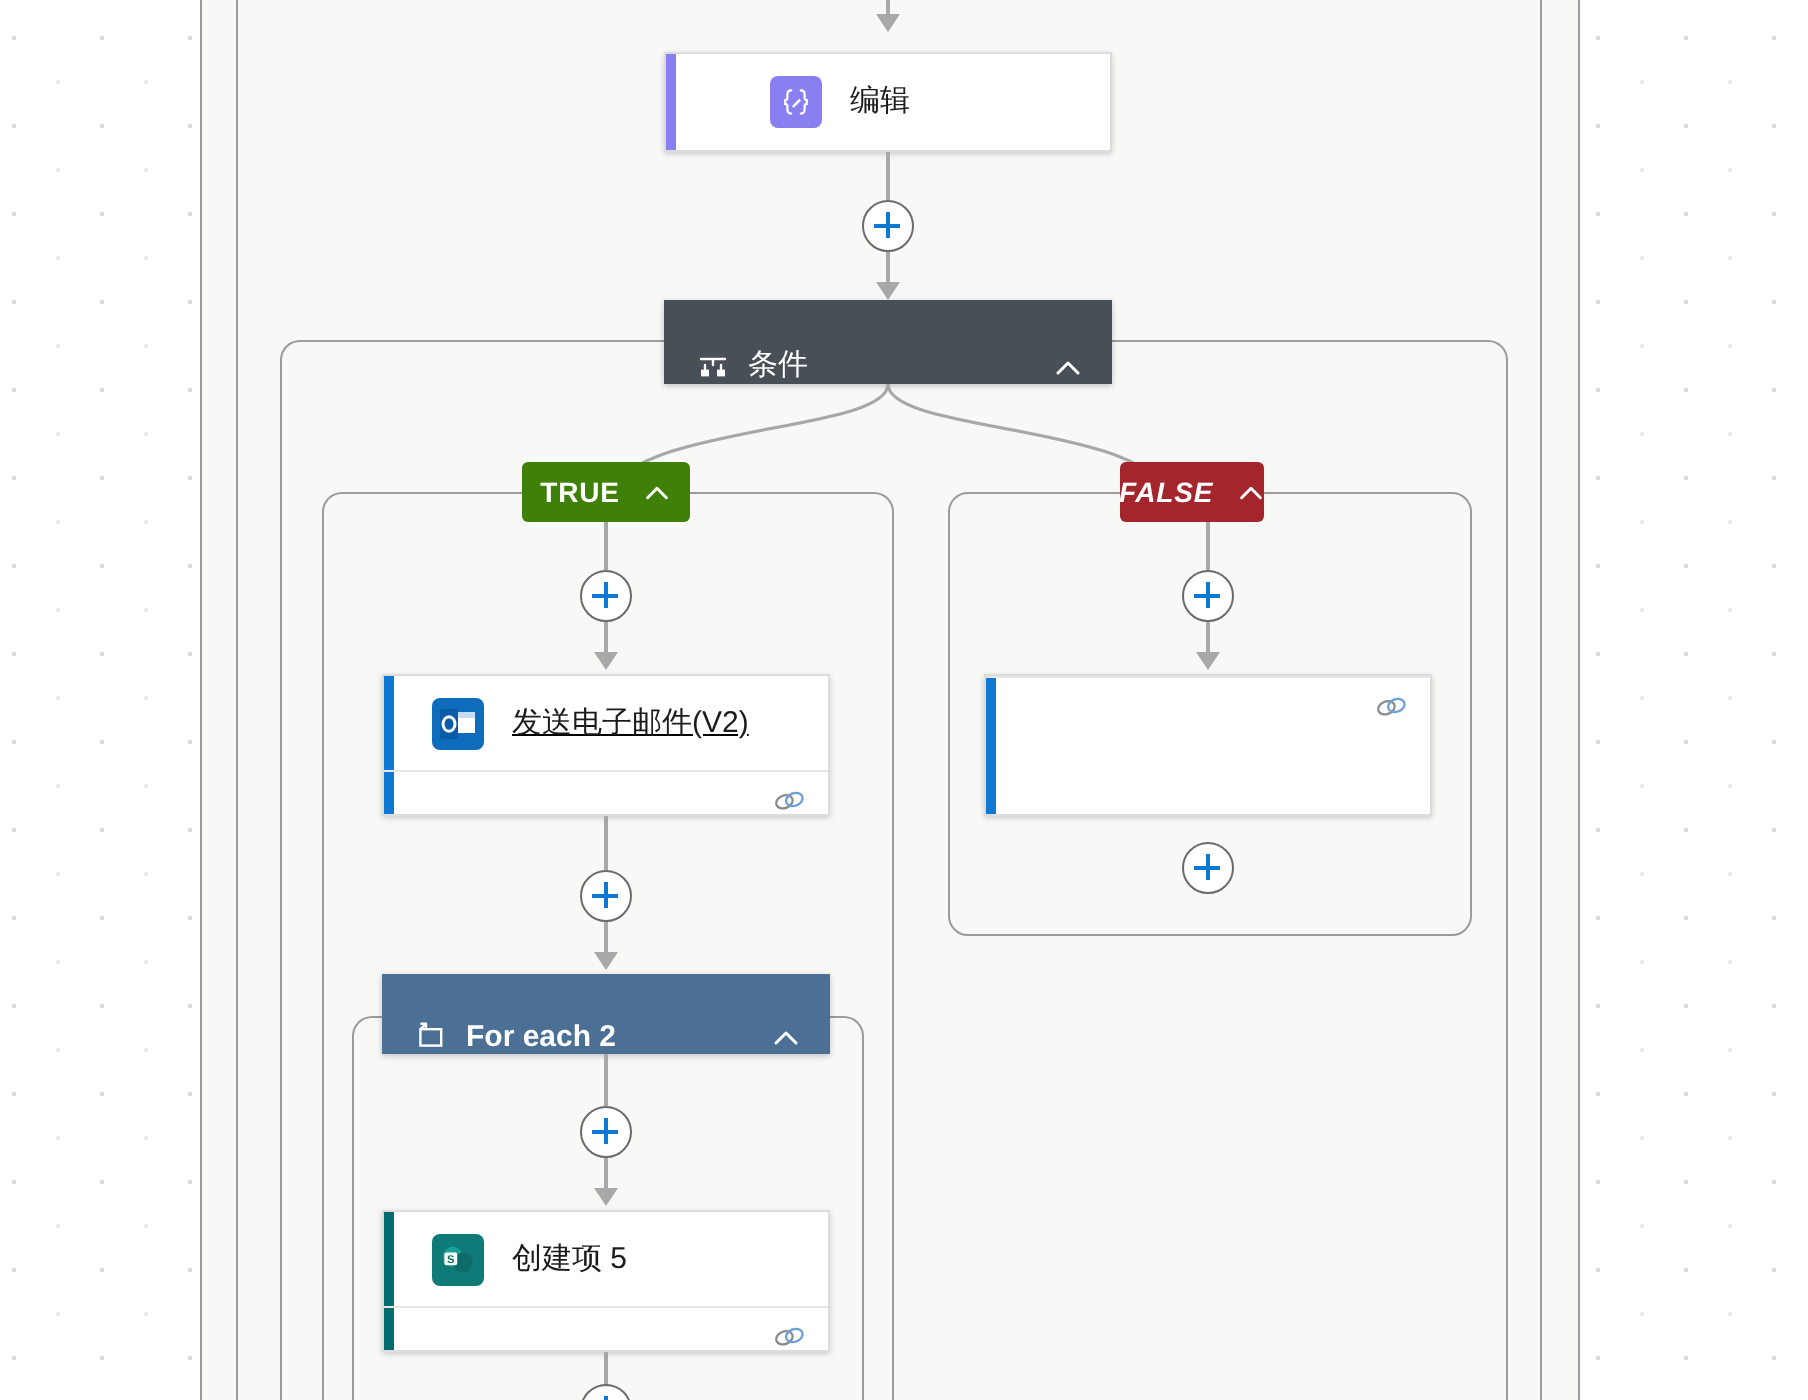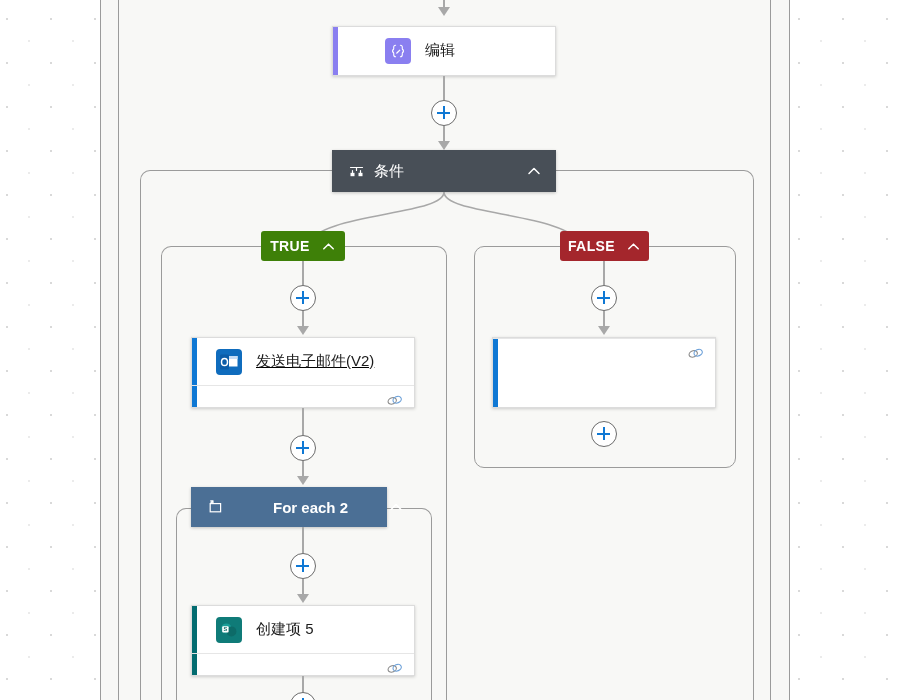--- a/index.html
+++ b/index.html
@@ -65,21 +65,21 @@
   .card .head{display:flex;align-items:center;height:47px;padding-left:24px;}
   .card .ico{width:26px;height:26px;border-radius:4px;flex:0 0 auto;
              display:flex;align-items:center;justify-content:center;
              color:#fff;font-size:13px;line-height:1;}
   .card .title{margin-left:14px;font-size:15px;color:#1b1b1b;white-space:nowrap;}
   .card .foot{height:30px;border-top:1px solid #e6e6e6;position:relative;}
   .card .link{position:absolute;right:10px;top:5px;}
 
   
   .schead{
-    position:absolute;display:flex;align-items:center;
+    position:absolute;display:flex;align-items:flex-end;
     box-sizing:border-box;padding:0 14px 0 16px;
     box-shadow:0 1px 3px rgba(0,0,0,.22);
     color:#ffffff;
   }
   .schead .sicon{width:17px;height:17px;flex:0 0 auto;margin-right:9px;}
   .schead .slabel{font-size:15px;white-space:nowrap;}
   .schead .chev{margin-left:auto;width:16px;height:16px;}
 
   
   .badge{
@@ -189,21 +189,21 @@
   </div>
 </div>
 
 <div class="vline" style="left:302px;top:408px;height:27px;"></div>
 <div class="plus" style="left:290px;top:435px;"></div>
 <div class="vline" style="left:302px;top:461px;height:17px;"></div>
 <div class="arrow" style="left:297px;top:476px;"></div>
 
 <div class="scope" style="left:176px;top:508px;width:254px;height:192px;border-bottom:none;border-radius:10px 10px 0 0;"></div>
 
-<div class="schead" style="left:191px;top:487px;width:196px;height:40px;background:#4b6f95;gap:40px;">
+<div class="schead" style="left:191px;top:487px;width:224px;height:40px;background:#4b6f95;">
   <span class="sicon">
     <svg width="17" height="17" viewBox="0 0 17 17">
       <rect x="3.2" y="4.6" width="10.4" height="8.2" fill="none" stroke="#fff" stroke-width="1.2"></rect>
       <path d="M3.6 4.2L6 1.9M6 1.9h-2.3M6 1.9v2.2" stroke="#fff" stroke-width="1.2" fill="none" stroke-linecap="round"></path>
     </svg>
   </span>
   <span class="slabel" style="font-weight:bold;">For each 2</span>
   <span class="chev">
     <svg width="16" height="16" viewBox="0 0 16 16">
         <path d="M3 10.5L8 5.5l5 5" stroke="#fff" stroke-width="1.5" fill="none" stroke-linecap="round" stroke-linejoin="round"></path>
@@ -237,21 +237,21 @@
       </svg>
     </span>
   </div>
 </div>
 
 <div class="vline" style="left:302px;top:676px;height:18px;"></div>
 <div class="plus" style="left:290px;top:692px;"></div>
 
 <div class="scope" style="left:474px;top:246px;width:260px;height:220px;"></div>
 
-<div class="badge" style="left:560px;top:231px;width:89px;height:30px;background:#a4262c;">
+<div class="badge" style="left:560px;top:231px;width:72px;height:30px;background:#a4262c;font-style:italic;">
   <span>FALSE</span>
   <span class="chev">
     <svg width="15" height="15" viewBox="0 0 16 16">
         <path d="M3 10.5L8 5.5l5 5" stroke="#fff" stroke-width="1.6" fill="none" stroke-linecap="round" stroke-linejoin="round"></path>
       </svg>
   </span>
 </div>
 
 <div class="vline" style="left:603px;top:261px;height:24px;"></div>
 <div class="plus" style="left:591px;top:285px;"></div>

